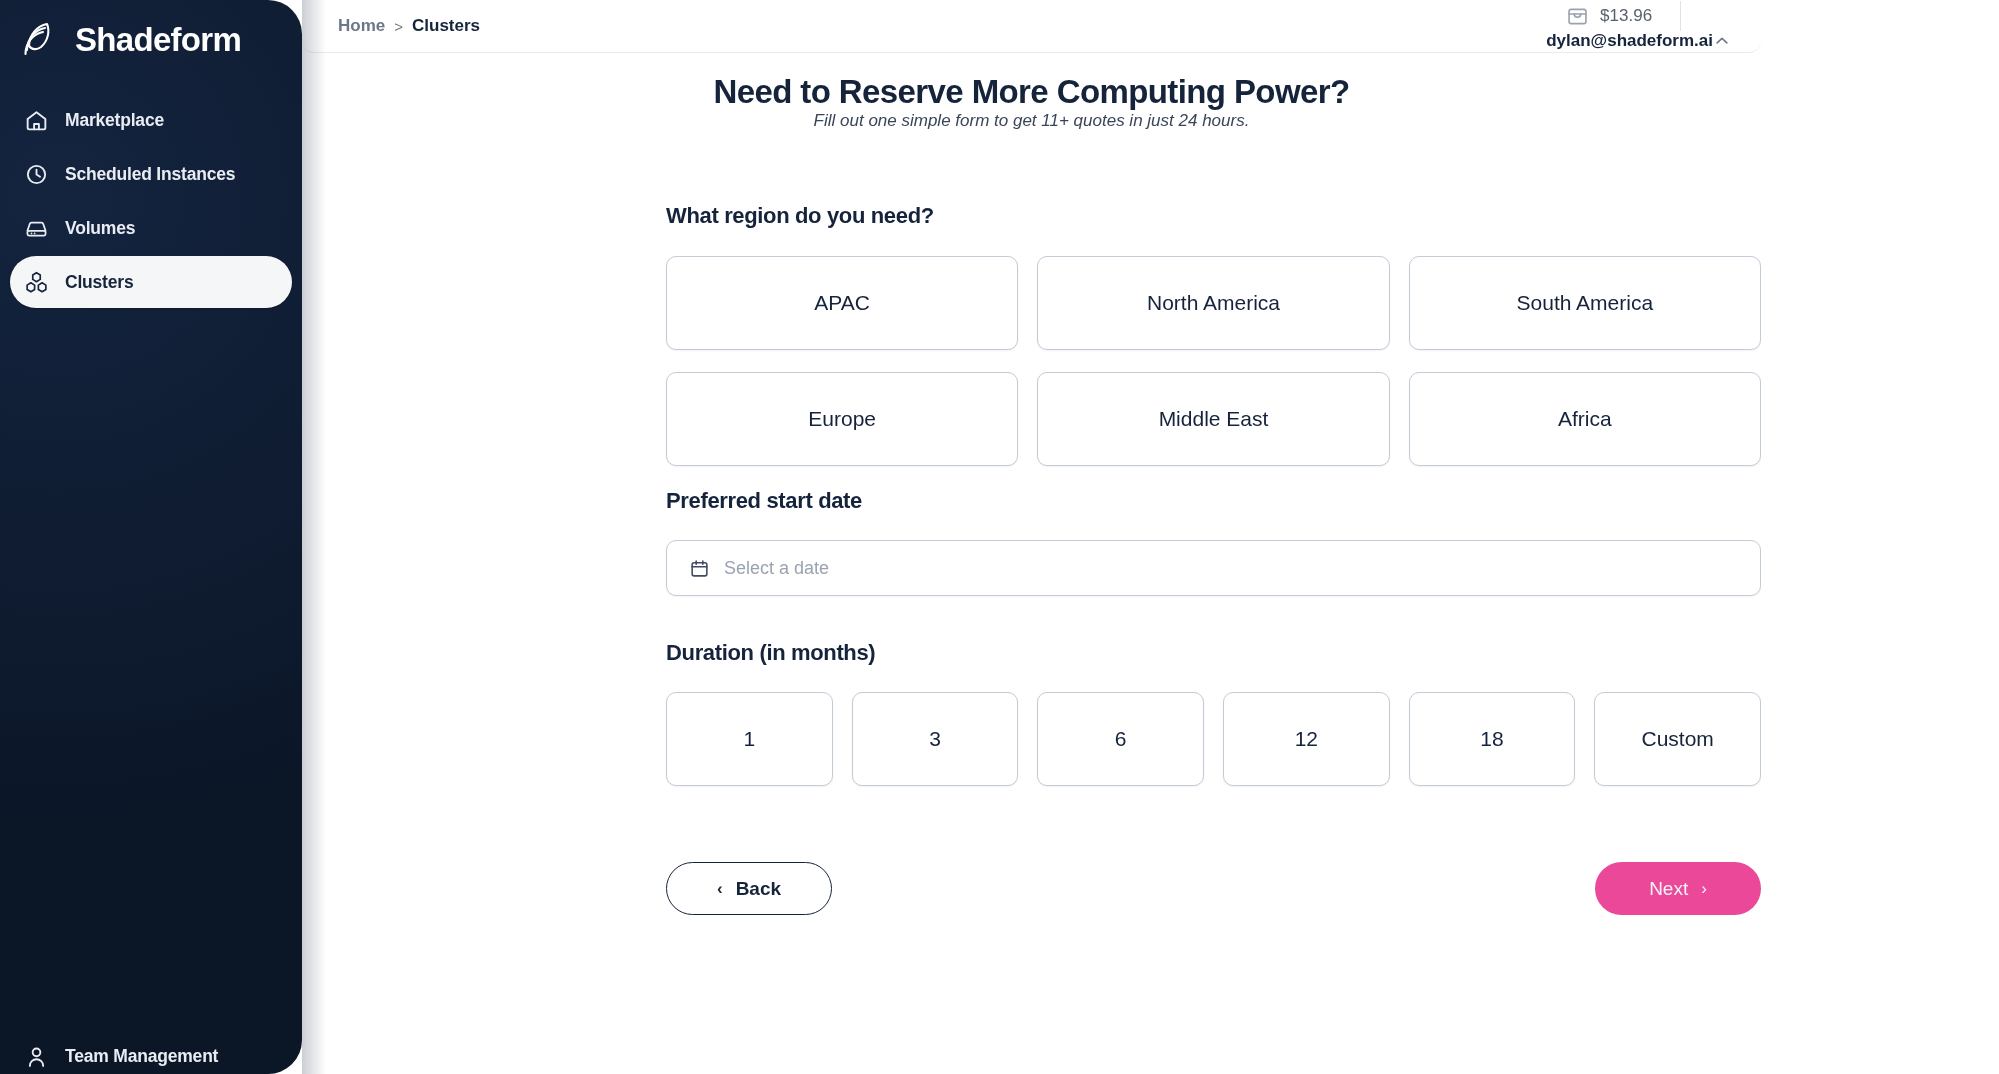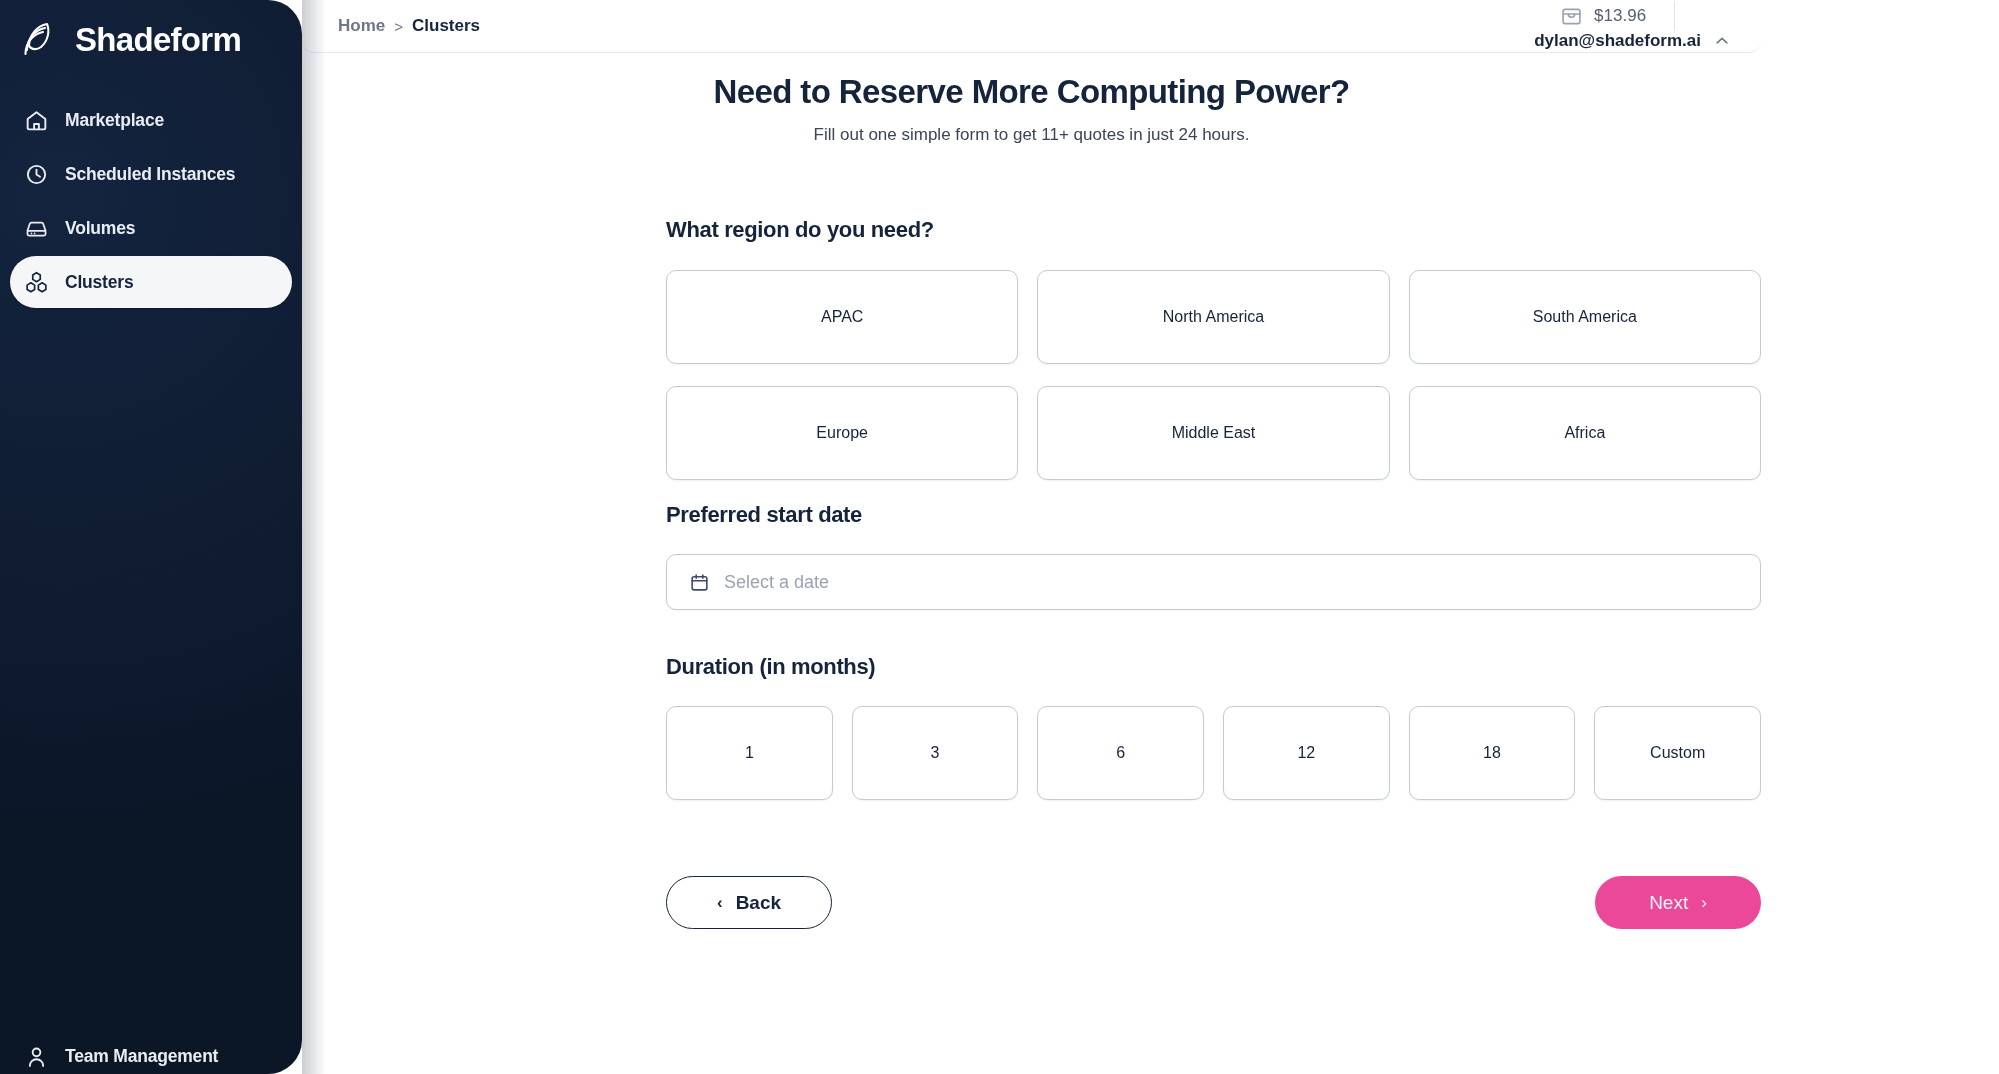--- a/index.html
+++ b/index.html
@@ -146,43 +146,44 @@
     align-items: center;
     gap: 11px;
     padding-right: 28px;
     border-right: 1px solid #dfe3e9;
     height: 30px;
   }
   .balance-amt { color: #57606e; font-size: 17px; font-weight: 500; }
   .account {
     display: flex;
     align-items: center;
-    gap: 12px;
+    gap: 0;
     padding-left: 30px;
     cursor: pointer;
   }
   .account-email { color: #16243c; font-size: 17px; font-weight: 700; }
 
   .content {
     flex: 1 1 auto;
     overflow: hidden;
     position: relative;
   }
 
   .page-head { padding-top: 20px; text-align: center; }
   .page-title {
     font-size: 33px;
     font-weight: 700;
     color: #15233b;
     letter-spacing: -0.6px;
   }
   .page-sub {
-    margin-top: 14px;
+    margin-top: 0;
     font-size: 17px;
     color: #3a4558;
+    font-style: italic;
   }
 
   .form {
     width: 1095px;
     margin: 0 auto;
     padding-left: 0;
     margin-left: 364px;
   }
 
   .section-label {
@@ -200,21 +201,21 @@
   }
 
   .choice {
     height: 94px;
     background: #ffffff;
     border: 1.2px solid #c3cbd6;
     border-radius: 10px;
     display: flex;
     align-items: center;
     justify-content: center;
-    font-size: 16px;
+    font-size: 21px;
     color: #15233b;
     cursor: pointer;
     box-shadow: 0 1px 2px rgba(20,35,60,0.06);
     user-select: none;
   }
 
   .date-block { margin-top: 22px; }
   .date-input {
     margin-top: 26px;
     height: 56px;

